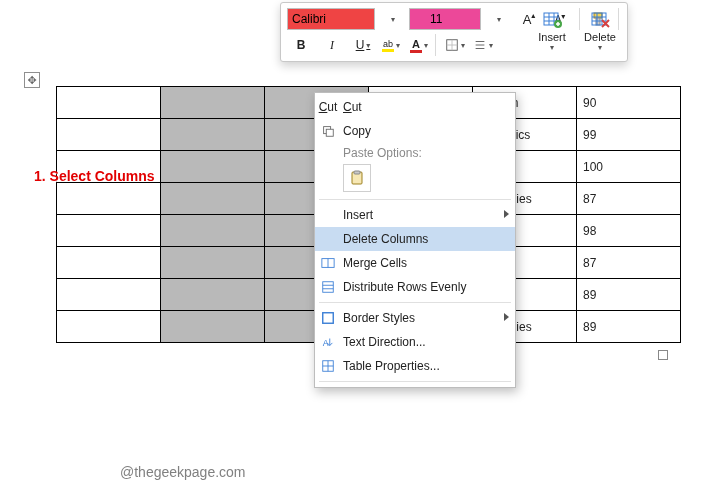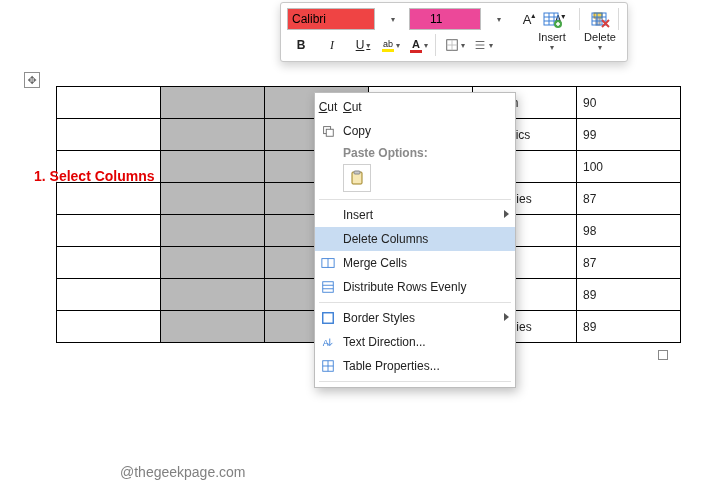--- a/index.html
+++ b/index.html
@@ -159,21 +159,21 @@
   .ctxmenu .item .icn {
     position:absolute; left:4px; top:3px; width:18px; height:18px;
     display:flex; align-items:center; justify-content:center;
   }
   .ctxmenu .item .arrow {
     position:absolute; right:6px; top:7px;
     width:0;height:0;border-top:4px solid transparent;border-bottom:4px solid transparent;border-left:5px solid #555;
   }
   .ctxmenu .section-label {
     padding: 3px 6px 2px 28px;
-    font-size:12px; font-weight:700;
+    font-size:12px; font-weight:400;
     color:#8a8a8a;
   }
   .ctxmenu .paste-row {
     padding: 2px 6px 4px 28px;
     display:flex; gap:4px;
   }
   .ctxmenu .paste-btn {
     width:26px; height:26px;
     border:1px solid #cfcfcf;
     background:#fff;

